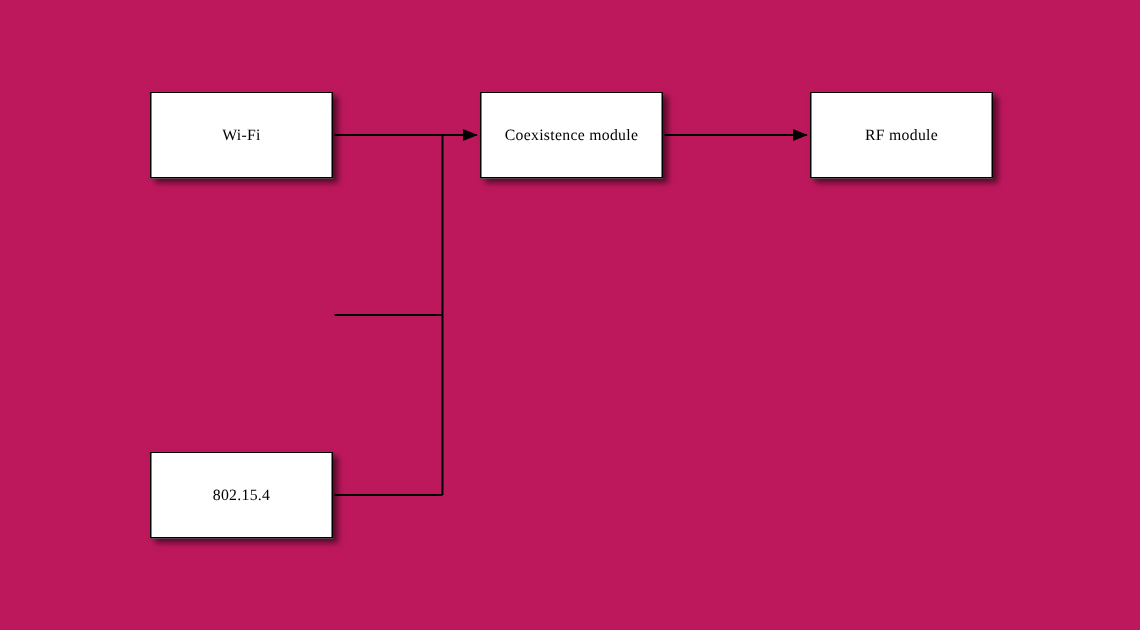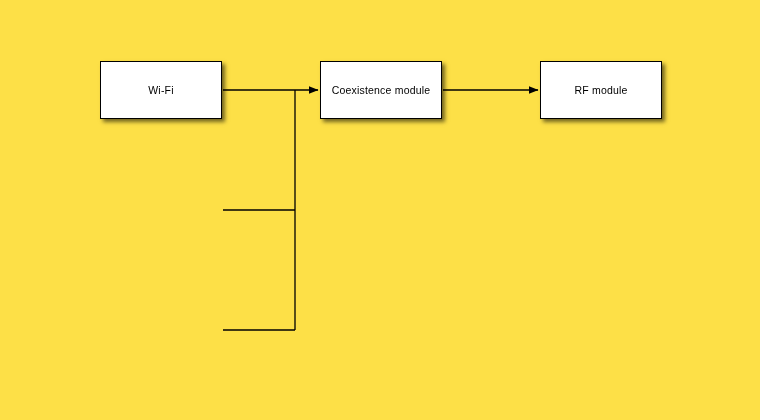--- a/index.html
+++ b/index.html
@@ -4,23 +4,23 @@
 <style>
   html, body {
     margin: 0;
     padding: 0;
     background: #ffffff;
   }
   .canvas {
     position: relative;
     width: 760px;
     height: 420px;
-    background: #fde047;
+    background: #be185d;
     overflow: hidden;
-    font-family: Liberation Sans, sans-serif;
+    font-family: Liberation Serif, serif;
   }
   .connectors {
     position: absolute;
     left: 0;
     top: 0;
     width: 760px;
     height: 420px;
   }
   .node {
     position: absolute;
@@ -68,20 +68,23 @@
     <line x1="223" y1="330" x2="295" y2="330" stroke="#000000" stroke-width="1.3"></line>
 
     <line x1="443" y1="90" x2="538" y2="90" stroke="#000000" stroke-width="1.3" marker-end="url(#arrow)"></line>
   </svg>
 
   <div class="node node-wifi">
     <span class="label">Wi-Fi</span>
   </div>
 
 
+  <div class="node node-zigbee">
+    <span class="label">802.15.4</span>
+  </div>
 
   <div class="node node-rf">
     <span class="label">RF module</span>
   </div>
 
   <div class="node node-coexistence">
     <span class="label">Coexistence module</span>
   </div>
 
 </div>

